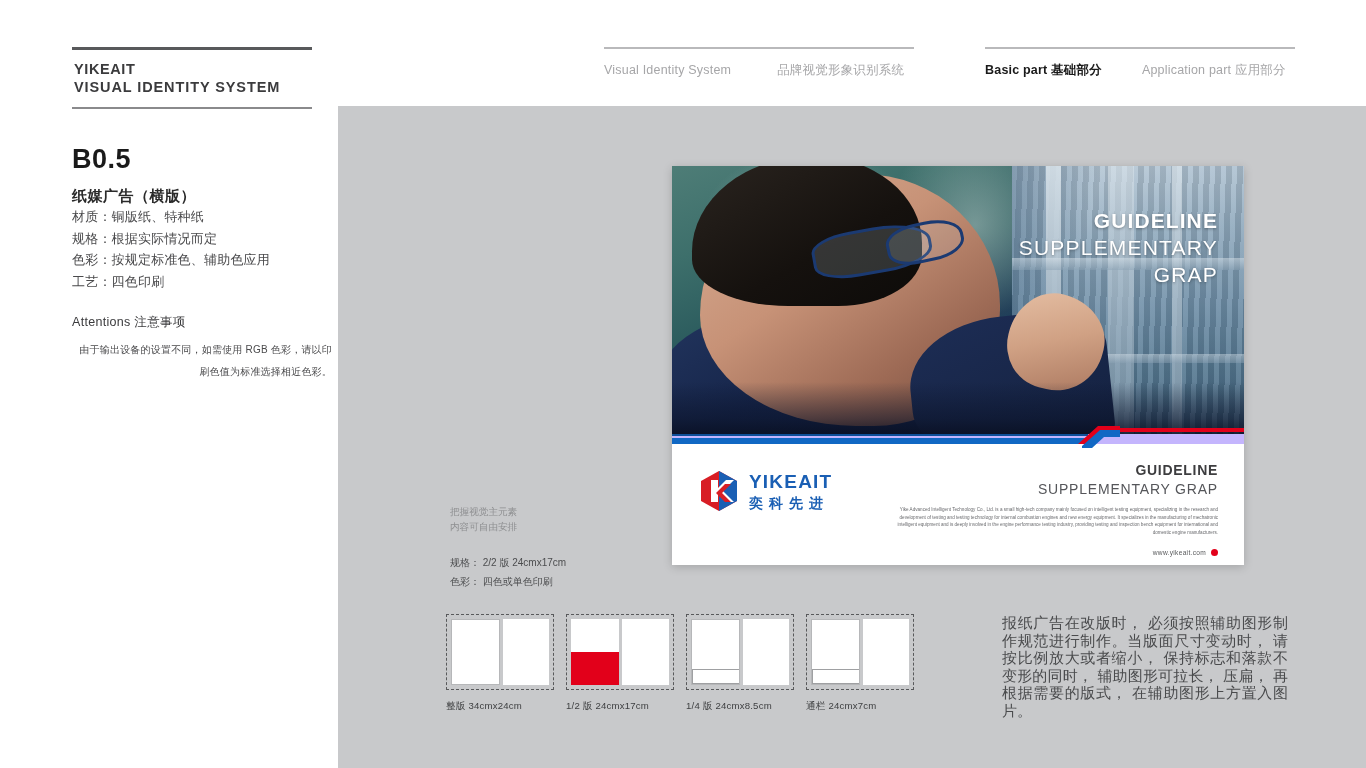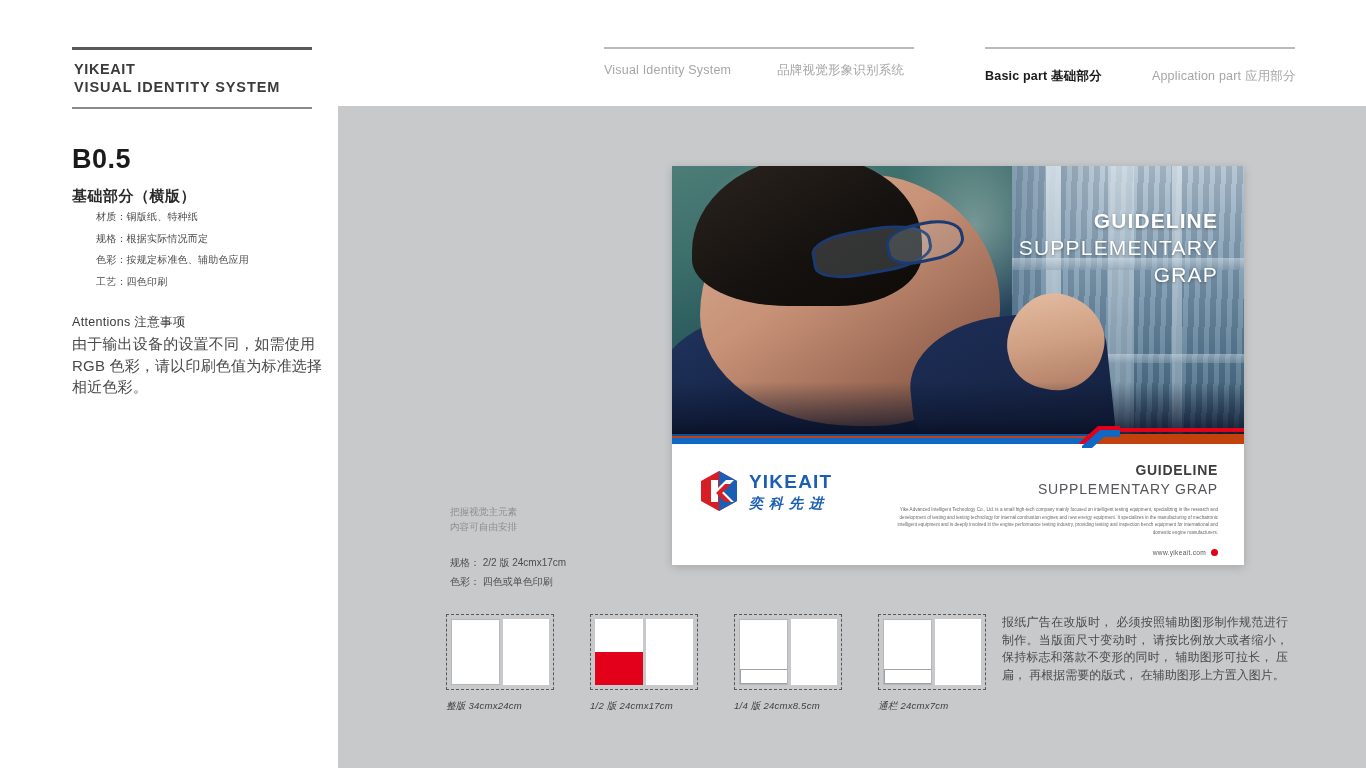--- a/index.html
+++ b/index.html
@@ -21,38 +21,38 @@
 
   .nav-group { position: absolute; top: 47px; }
   .nav-group .nav-rule { height: 2px; background: #b9b9bb; }
   .nav-items { display: flex; align-items: baseline; padding-top: 13px; }
   .nav-item { font-size: 12.5px; color: #a6a6a8; white-space: nowrap; letter-spacing: .2px; }
   .nav-item.cn { font-size: 12.5px; }
   .nav-item.active { color: #1a1a1a; font-weight: bold; }
   #nav-group-1 { left: 604px; width: 310px; }
   #nav-group-1 .nav-items { gap: 46px; }
   #nav-group-2 { left: 985px; width: 310px; }
-  #nav-group-2 .nav-items { gap: 50px; margin-top: 6px; }
+  #nav-group-2 .nav-items { gap: 40px; }
 
   
   .left-col { position: absolute; left: 72px; top: 143px; width: 260px; }
   .sect-code { font-size: 27px; font-weight: bold; color: #1a1a1a; letter-spacing: .5px; line-height: 32px; }
   .sect-title { font-size: 15px; font-weight: bold; color: #2a2a2a; margin-top: 12px; letter-spacing: .5px; }
   .body-cn { font-size: 11.4px; color: #4a4a4c; line-height: 21.5px; margin-top: 13px; letter-spacing: .2px; }
   .body-cn p { margin: 0; }
-  .spec-line { font-size: 10px; color: #4a4a4c; line-height: 21.5px; letter-spacing: .2px; margin-left: 24px; }
+  .spec-line { font-size: 13px; color: #4a4a4c; line-height: 21.5px; letter-spacing: .2px; }
   .attn-head { font-size: 12.5px; color: #3a3a3c; margin-top: 22px; letter-spacing: .3px; }
-  .attn-body { font-size: 15px; color: #4a4a4c; line-height: 21.5px; margin-top: 2px; letter-spacing: .2px; }
+  .attn-body { font-size: 10px; color: #4a4a4c; line-height: 21.5px; margin-top: 8px; letter-spacing: .2px; text-align: right; }
 
   
   .stage { position: absolute; left: 338px; top: 106px; width: 1028px; height: 662px; background: #c8c9cb; }
 
   
   .poster { position: absolute; left: 334px; top: 60px; width: 572px; height: 399px;
-            background: #c2410c; box-shadow: 0 2px 9px rgba(0,0,0,.18); overflow: hidden; }
+            background: #c4b5fd; box-shadow: 0 2px 9px rgba(0,0,0,.18); overflow: hidden; }
   .poster-photo { position: absolute; left: 0; top: 0; width: 572px; height: 268px; overflow: hidden;
     background:
       radial-gradient(ellipse 150px 90px at 24% 18%, rgba(180,205,200,.55), rgba(0,0,0,0) 70%),
       radial-gradient(ellipse 120px 140px at 53% 22%, rgba(205,220,215,.45), rgba(0,0,0,0) 72%),
       linear-gradient(160deg, #4e7d77 0%, #3d6f6b 20%, #2c5c5e 38%, #1d3b55 56%, #2e6a8c 74%, #4d90b5 88%, #7fb2cf 100%);
   }
   .ph-head { position: absolute; left: 28px; top: 8px; width: 300px; height: 252px;
     background: linear-gradient(145deg, #d8ae95 0%, #c79277 40%, #9d6a55 72%, #6e4a3f 100%);
     border-radius: 50% 46% 42% 52% / 56% 52% 46% 44%;
     filter: blur(.4px); }
@@ -95,43 +95,43 @@
 
   .bar-blue { position: absolute; left: 0; top: 272px; width: 416px; height: 6px; background: #1168c4; z-index: 5; }
   .bar-blue:after { content:""; position:absolute; left:0; top:-4px; width:416px; height:2px; background:#0d4f99; }
   .bar-red { position: absolute; right: 0; top: 262px; width: 142px; height: 4px; background: #e2001a; z-index: 5; }
   .chev { position: absolute; left: 404px; top: 258px; width: 46px; height: 24px; z-index: 6; }
 
   .poster-body { position: absolute; left: 0; top: 278px; width: 572px; height: 121px; background: #fff; }
   .logo-wrap { position: absolute; left: 26px; top: 26px; display: flex; align-items: center; gap: 9px; }
   .logo-text { line-height: 1; }
   .logo-en { font-size: 19px; font-weight: bold; color: #1a5fb4; letter-spacing: 1.2px; }
-  .logo-cn { font-size: 14px; font-weight: bold; color: #1a5fb4; letter-spacing: 6px; margin-top: 5px; font-style: italic; }
+  .logo-cn { font-size: 14px; font-weight: bold; color: #1a5fb4; letter-spacing: 6px; margin-top: 5px; }
   .poster-right { position: absolute; right: 26px; top: 18px; width: 330px; text-align: right; }
   .pr-t1 { font-size: 14px; font-weight: bold; color: #3d3d3f; letter-spacing: .7px; }
   .pr-t2 { font-size: 14px; color: #55565a; letter-spacing: .8px; margin-top: 3px; }
   .pr-para { font-size: 4.6px; color: #6a6b6e; line-height: 7.6px; margin-top: 9px; text-align: right; }
   .pr-url { display: flex; align-items: center; justify-content: flex-end; gap: 5px; margin-top: 13px; }
   .pr-url span { font-size: 6.6px; color: #58595b; letter-spacing: .3px; }
   .pr-dot { width: 7px; height: 7px; border-radius: 50%; background: #e2001a; }
 
   
   .ann-note { position: absolute; left: 112px; top: 398px; font-size: 9.6px; color: #8e8f91; line-height: 15px; }
   .ann-spec { position: absolute; left: 112px; top: 447px; font-size: 10px; color: #4c4d4f; line-height: 19px; }
 
-  .thumbs { position: absolute; left: 108px; top: 508px; display: flex; gap: 36px; font-style: italic; }
+  .thumbs { position: absolute; left: 108px; top: 508px; display: flex; gap: 12px; }
   .thumb { width: 108px; }
   .thumb-box { width: 108px; height: 76px; border: 1.4px dashed #58595b; padding: 4px; display: flex; gap: 3px; background: transparent; }
   .tp { position: relative; flex: 1; background: #fff; }
   .tp.bordered { border: 1px solid #b6b7b9; }
   .t-red { position: absolute; left: 0; bottom: 0; width: 100%; height: 50%; background: #e2001a; }
   .t-strip { position: absolute; left: 0; bottom: 0; width: 100%; height: 24%; border-top: 1px solid #9fa0a2; border-left: 1px solid #9fa0a2; border-bottom: 1px solid #9fa0a2; background: #fff; }
   .thumb-cap { font-size: 9.6px; color: #3f4042; margin-top: 10px; letter-spacing: .2px; }
 
-  .side-para { position: absolute; left: 664px; top: 508px; width: 286px; font-size: 12px; color: #4a4b4d; line-height: 17.5px; text-align: justify; }
+  .side-para { position: absolute; left: 664px; top: 508px; width: 286px; font-size: 15px; color: #4a4b4d; line-height: 17.5px; text-align: justify; }
 </style>
 </head>
 <body>
 
 <div id="page">
 
   <div class="brand-block">
     <div class="brand-rule-top"></div>
     <div class="brand-names">
       <div class="brand-line1">YIKEAIT</div>
@@ -151,21 +151,21 @@
   <div class="nav-group" id="nav-group-2">
     <div class="nav-rule"></div>
     <div class="nav-items">
       <div class="nav-item active">Basic part 基础部分</div>
       <div class="nav-item">Application part 应用部分</div>
     </div>
   </div>
 
   <div class="left-col">
     <div class="sect-code">B0.5</div>
-    <div class="sect-title">基础部分（横版）</div>
+    <div class="sect-title">纸媒广告（横版）</div>
     <div class="spec-line">材质：铜版纸、特种纸</div>
     <div class="spec-line">规格：根据实际情况而定</div>
     <div class="spec-line">色彩：按规定标准色、辅助色应用</div>
     <div class="spec-line">工艺：四色印刷</div>
     <div class="attn-head">Attentions 注意事项</div>
     <div class="attn-body">由于输出设备的设置不同，如需使用 RGB 色彩，请以印刷色值为标准选择相近色彩。</div>
   </div>
 
   <div class="stage">
 

